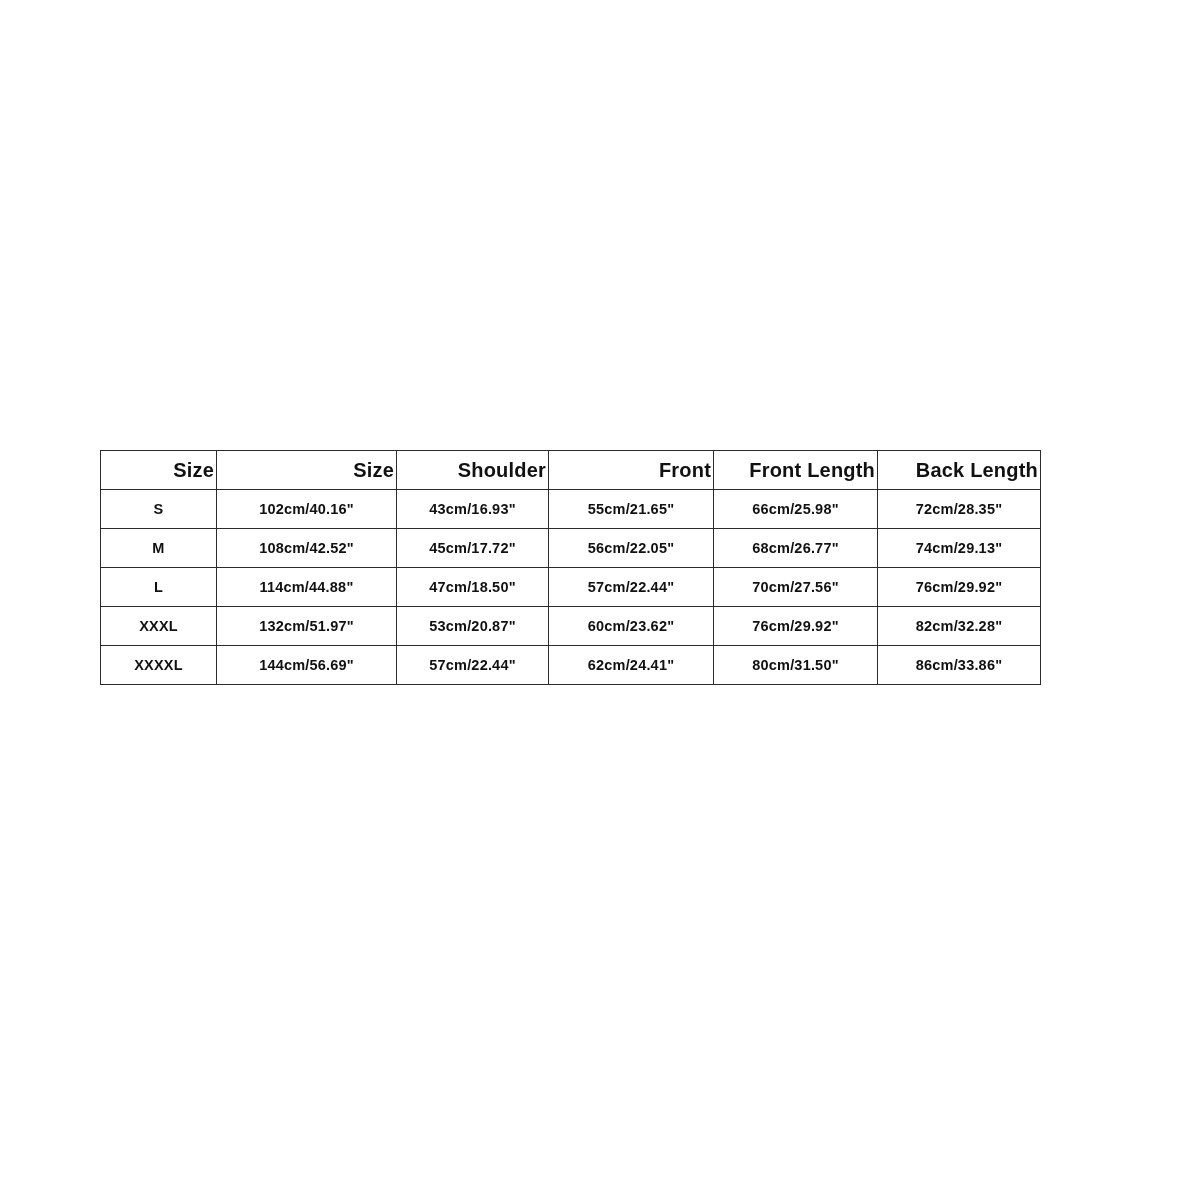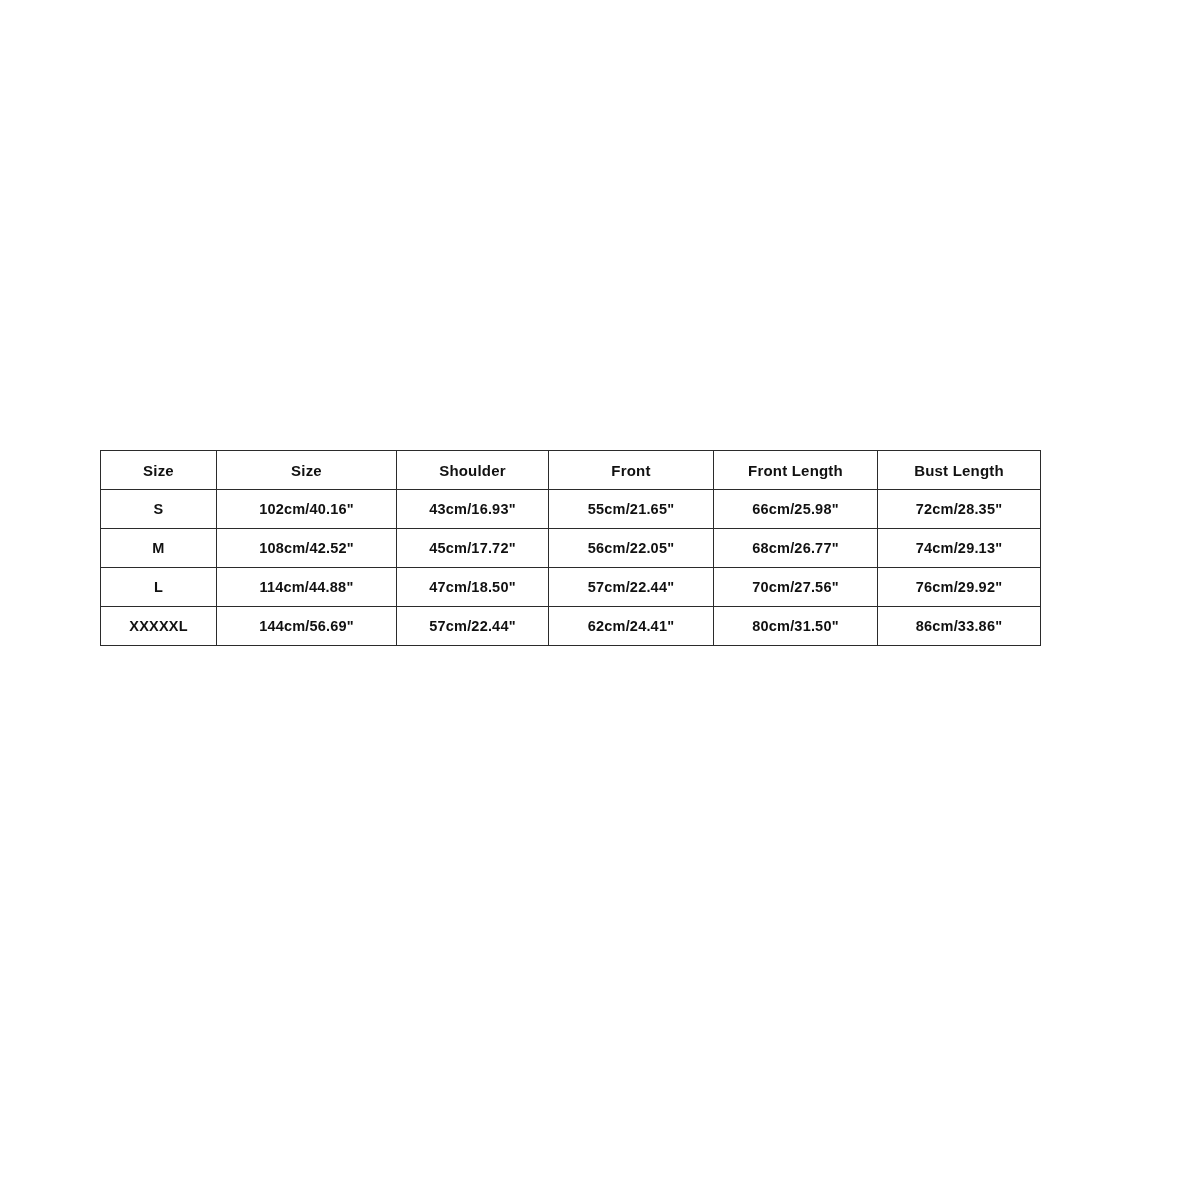--- a/index.html
+++ b/index.html
@@ -31,21 +31,22 @@
     vertical-align: middle;
     height: 38px;
     font-size: 14.5px;
     font-weight: bold;
     color: #111111;
     letter-spacing: 0.2px;
     padding: 0 2px;
     background: #ffffff;
   }
   table.size-chart th {
-    font-size: 15px;
+    font-size: 20px;
+    text-align: right;
   }
   col.c-size { width: 116px; }
   col.c-bust { width: 180px; }
   col.c-shoulder { width: 152px; }
   col.c-sleeve { width: 165px; }
   col.c-front { width: 164px; }
   col.c-back { width: 163px; }
 </style>
 </head>
 <body>
@@ -60,21 +61,21 @@
       <col class="c-front">
       <col class="c-back">
     </colgroup>
     <thead>
       <tr>
         <th>Size</th>
         <th>Size</th>
         <th>Shoulder</th>
         <th>Front</th>
         <th>Front Length</th>
-        <th>Bust Length</th>
+        <th>Back Length</th>
       </tr>
     </thead>
     <tbody>
       <tr>
         <td>S</td>
         <td>102cm/40.16"</td>
         <td>43cm/16.93"</td>
         <td>55cm/21.65"</td>
         <td>66cm/25.98"</td>
         <td>72cm/28.35"</td>
@@ -89,21 +90,29 @@
       </tr>
       <tr>
         <td>L</td>
         <td>114cm/44.88"</td>
         <td>47cm/18.50"</td>
         <td>57cm/22.44"</td>
         <td>70cm/27.56"</td>
         <td>76cm/29.92"</td>
       </tr>
       <tr>
-        <td>XXXXXL</td>
+        <td>XXXL</td>
+        <td>132cm/51.97"</td>
+        <td>53cm/20.87"</td>
+        <td>60cm/23.62"</td>
+        <td>76cm/29.92"</td>
+        <td>82cm/32.28"</td>
+      </tr>
+      <tr>
+        <td>XXXXL</td>
         <td>144cm/56.69"</td>
         <td>57cm/22.44"</td>
         <td>62cm/24.41"</td>
         <td>80cm/31.50"</td>
         <td>86cm/33.86"</td>
       </tr>
     </tbody>
   </table>
 </div>
 

